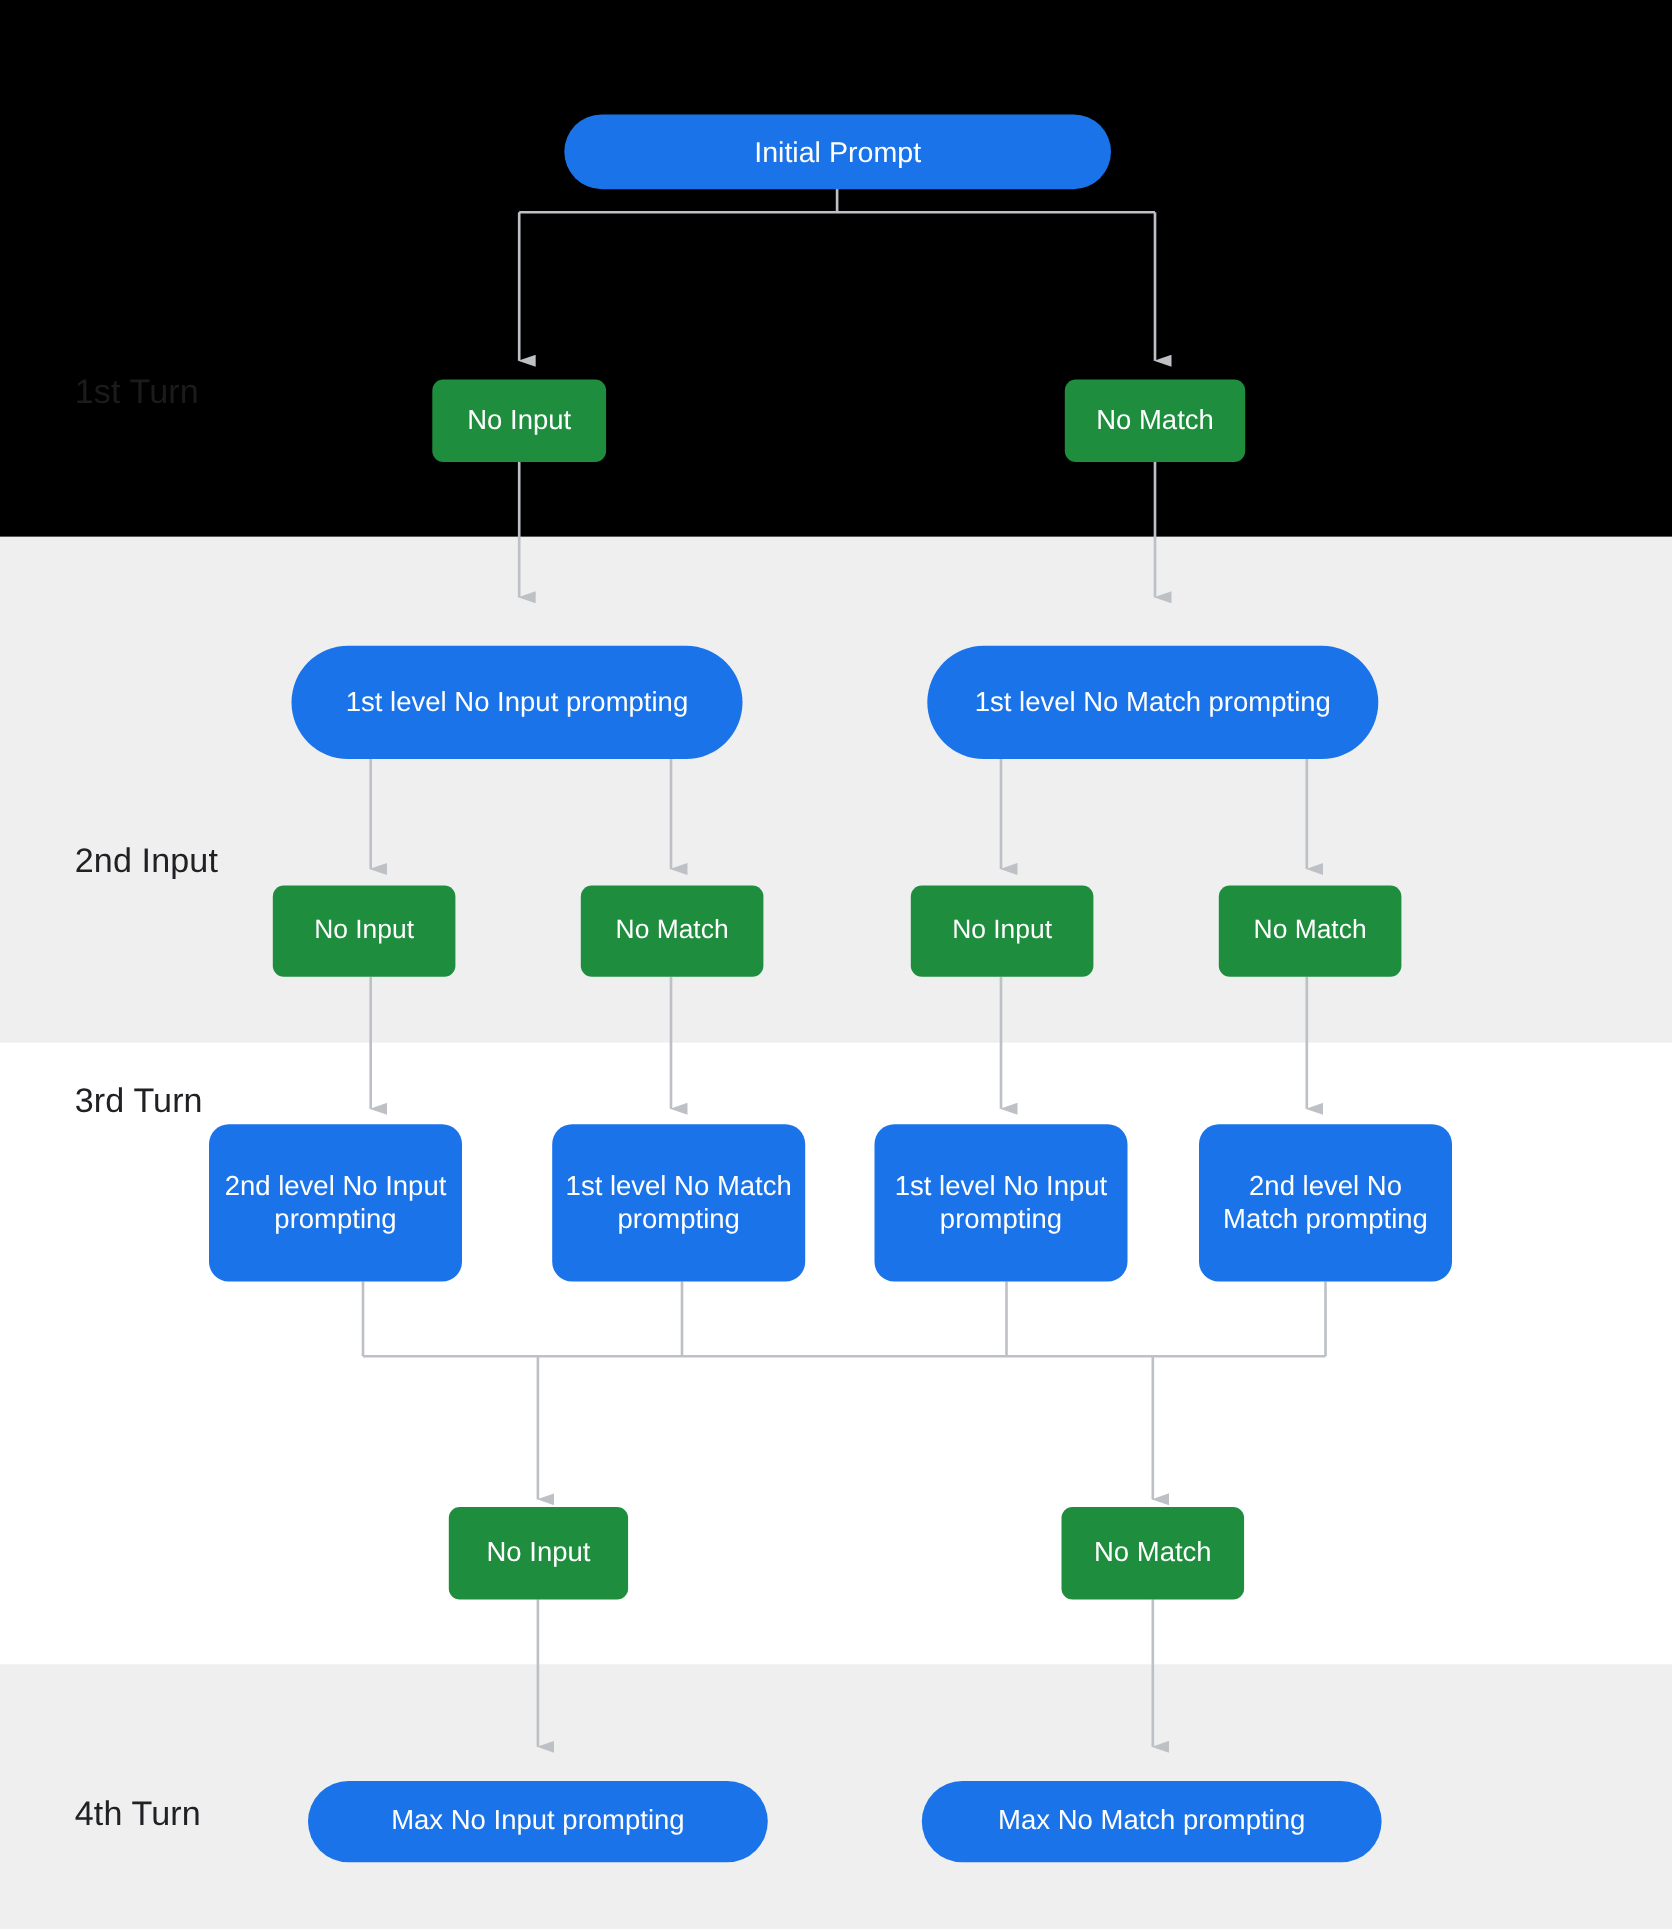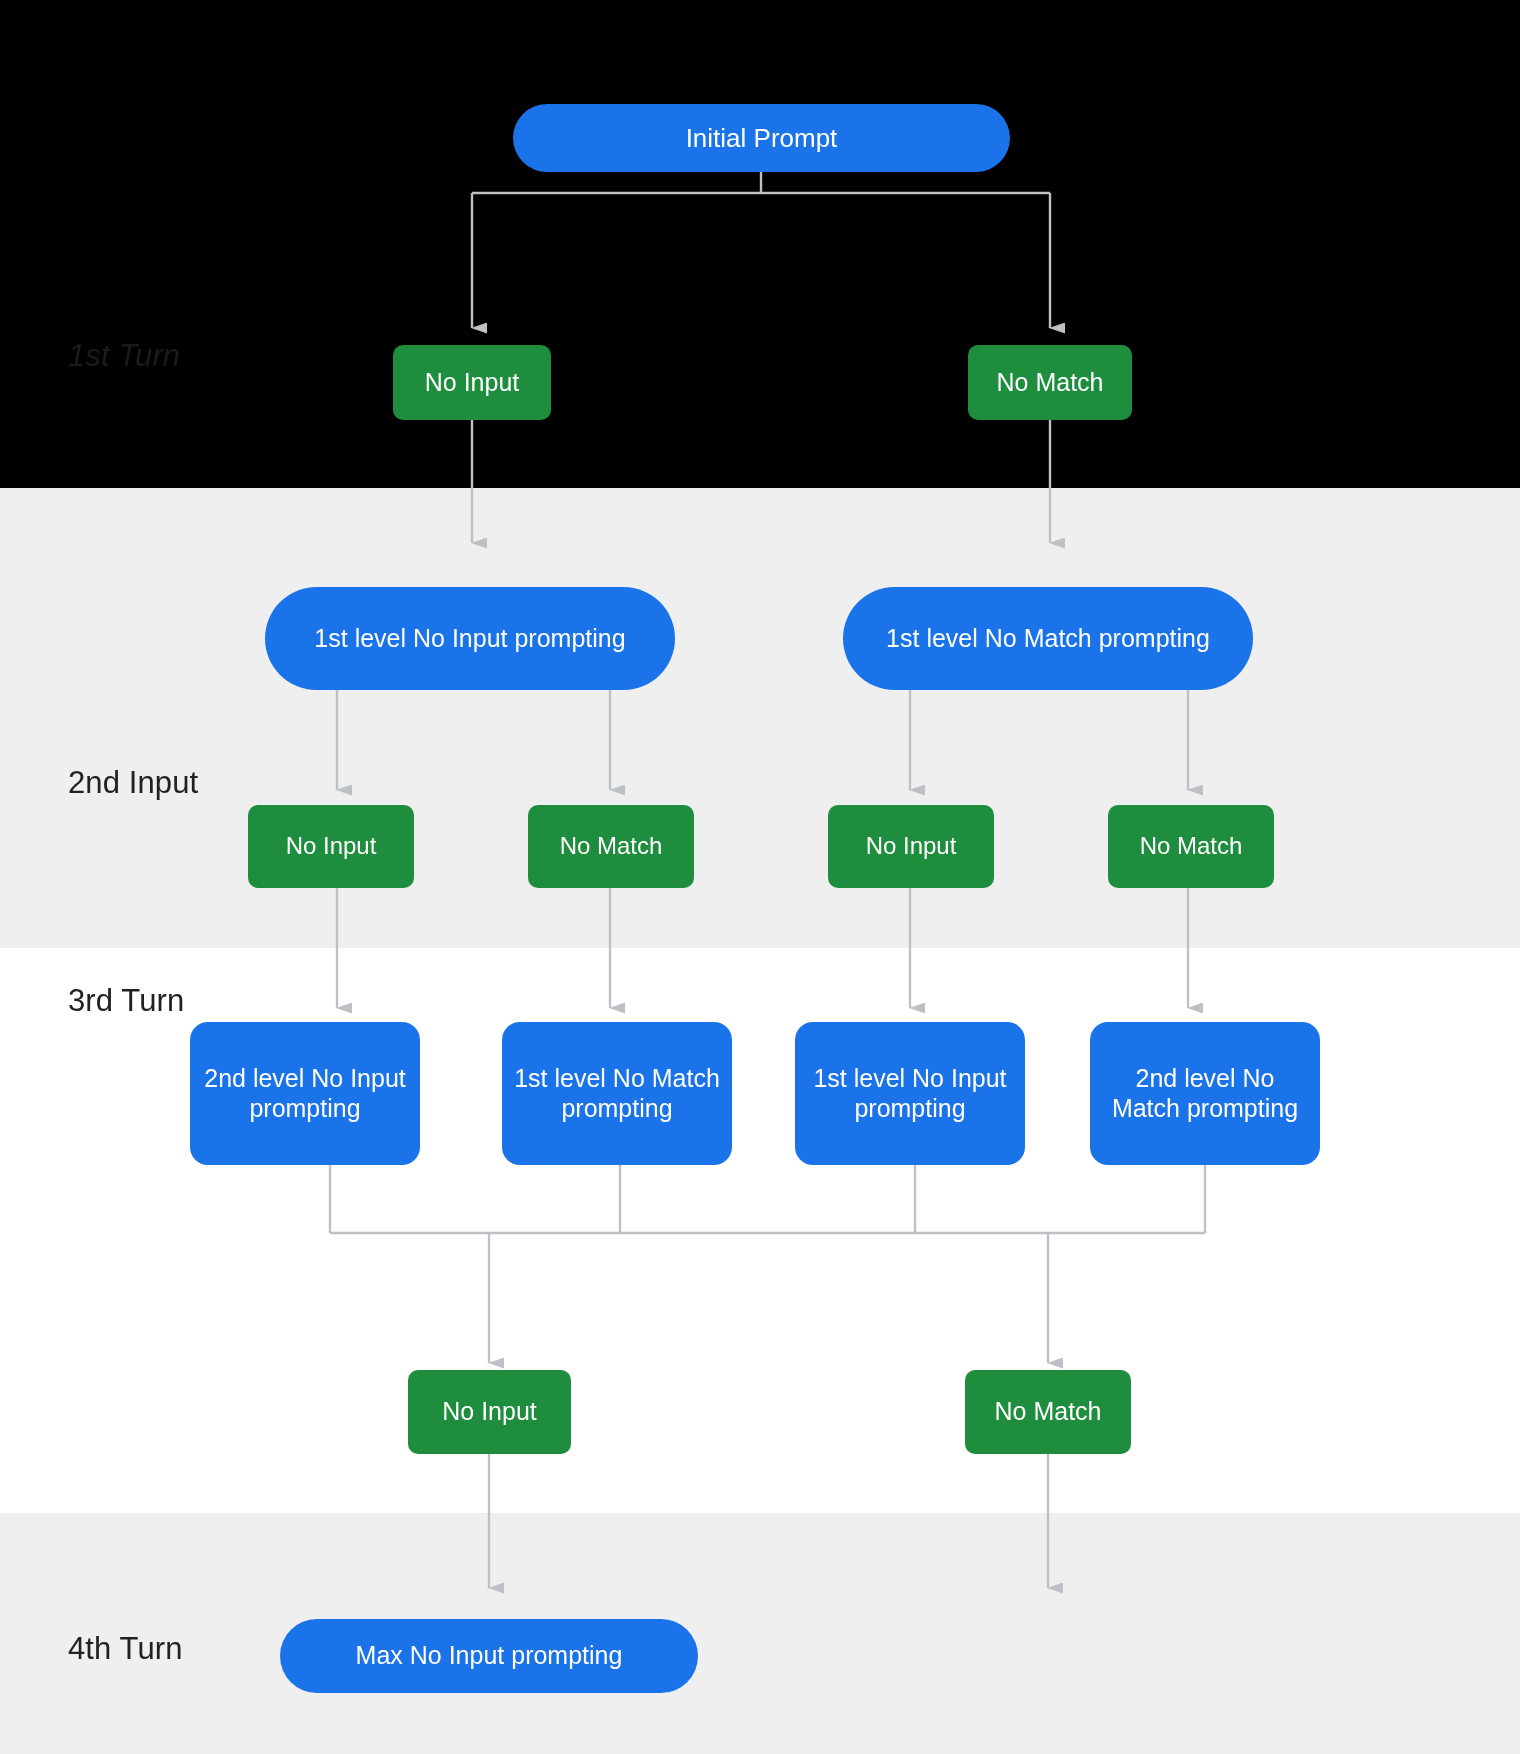--- a/index.html
+++ b/index.html
@@ -113,21 +113,21 @@
       <path d="M330,1233 L1205,1233"></path>
 
       <path d="M489,1233 L489,1363" marker-end="url(#ah)"></path>
       <path d="M1048,1233 L1048,1363" marker-end="url(#ah)"></path>
 
       <path d="M489,1454 L489,1588" marker-end="url(#ah)"></path>
       <path d="M1048,1454 L1048,1588" marker-end="url(#ah)"></path>
     </g>
   </svg>
 
-  <div class="turn-label on-black" style="left:68px; top:340px;font-style:italic;">1st Turn</div>
+  <div class="turn-label on-black" style="left:68px; top:340px;">1st Turn</div>
   <div class="turn-label" style="left:68px; top:767px;">2nd Input</div>
   <div class="turn-label" style="left:68px; top:985px;">3rd Turn</div>
   <div class="turn-label" style="left:68px; top:1633px;">4th Turn</div>
 
   <div class="node blue pill" style="left:513px; top:80px; width:497px; height:68px; font-size:26px;">
     <span class="lbl">Initial Prompt</span>
   </div>
 
   <div class="node green" style="left:393px; top:345px; width:158px; height:75px; font-size:25px;">
     <span class="lbl">No Input</span>
@@ -172,14 +172,17 @@
   <div class="node green" style="left:408px; top:1370px; width:163px; height:84px; font-size:25px;">
     <span class="lbl">No Input</span>
   </div>
   <div class="node green" style="left:965px; top:1370px; width:166px; height:84px; font-size:25px;">
     <span class="lbl">No Match</span>
   </div>
 
   <div class="node blue pill" style="left:280px; top:1595px; width:418px; height:74px; font-size:25px;">
     <span class="lbl">Max No Input prompting</span>
   </div>
+  <div class="node blue pill" style="left:838px; top:1595px; width:418px; height:74px; font-size:25px;">
+    <span class="lbl">Max No Match prompting</span>
+  </div>
 
 </div>
 
 </body></html>

